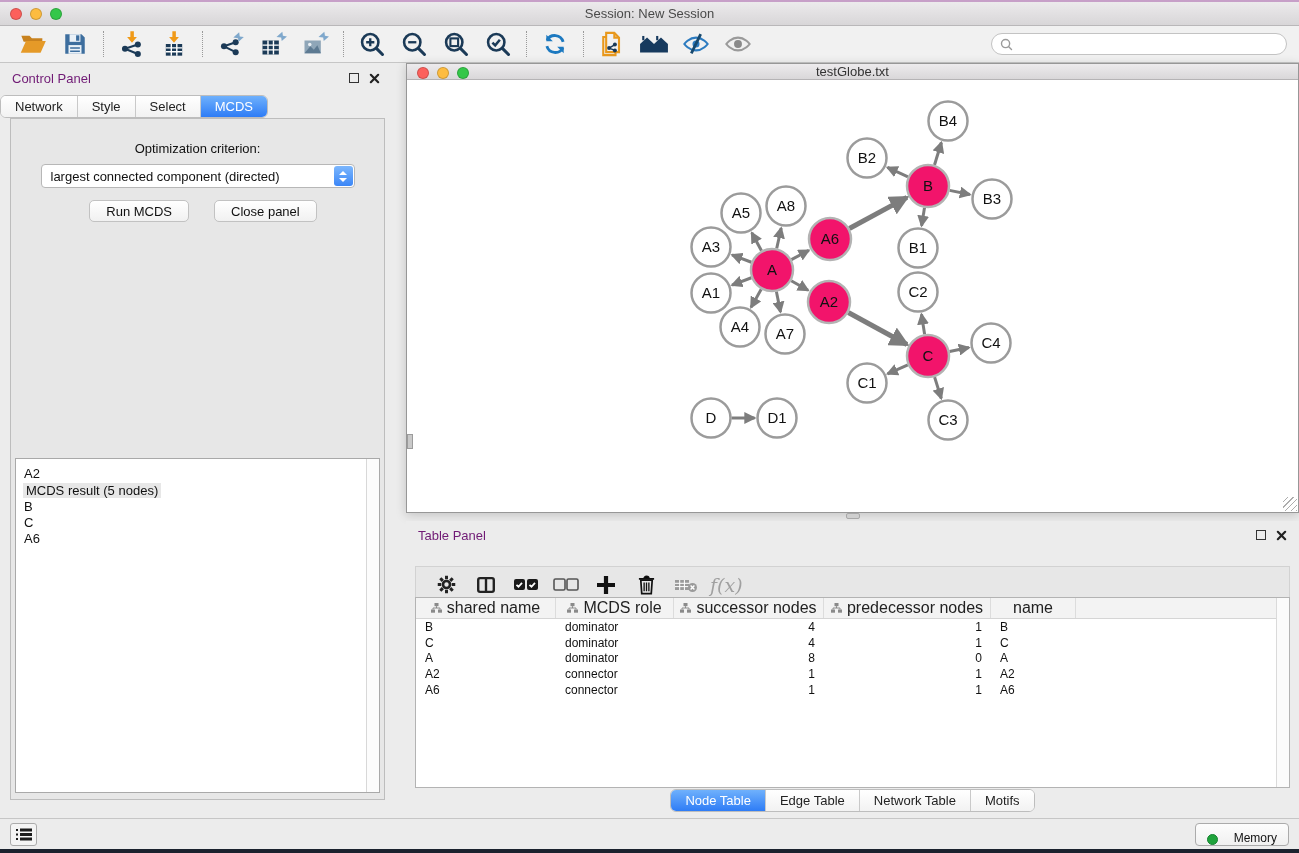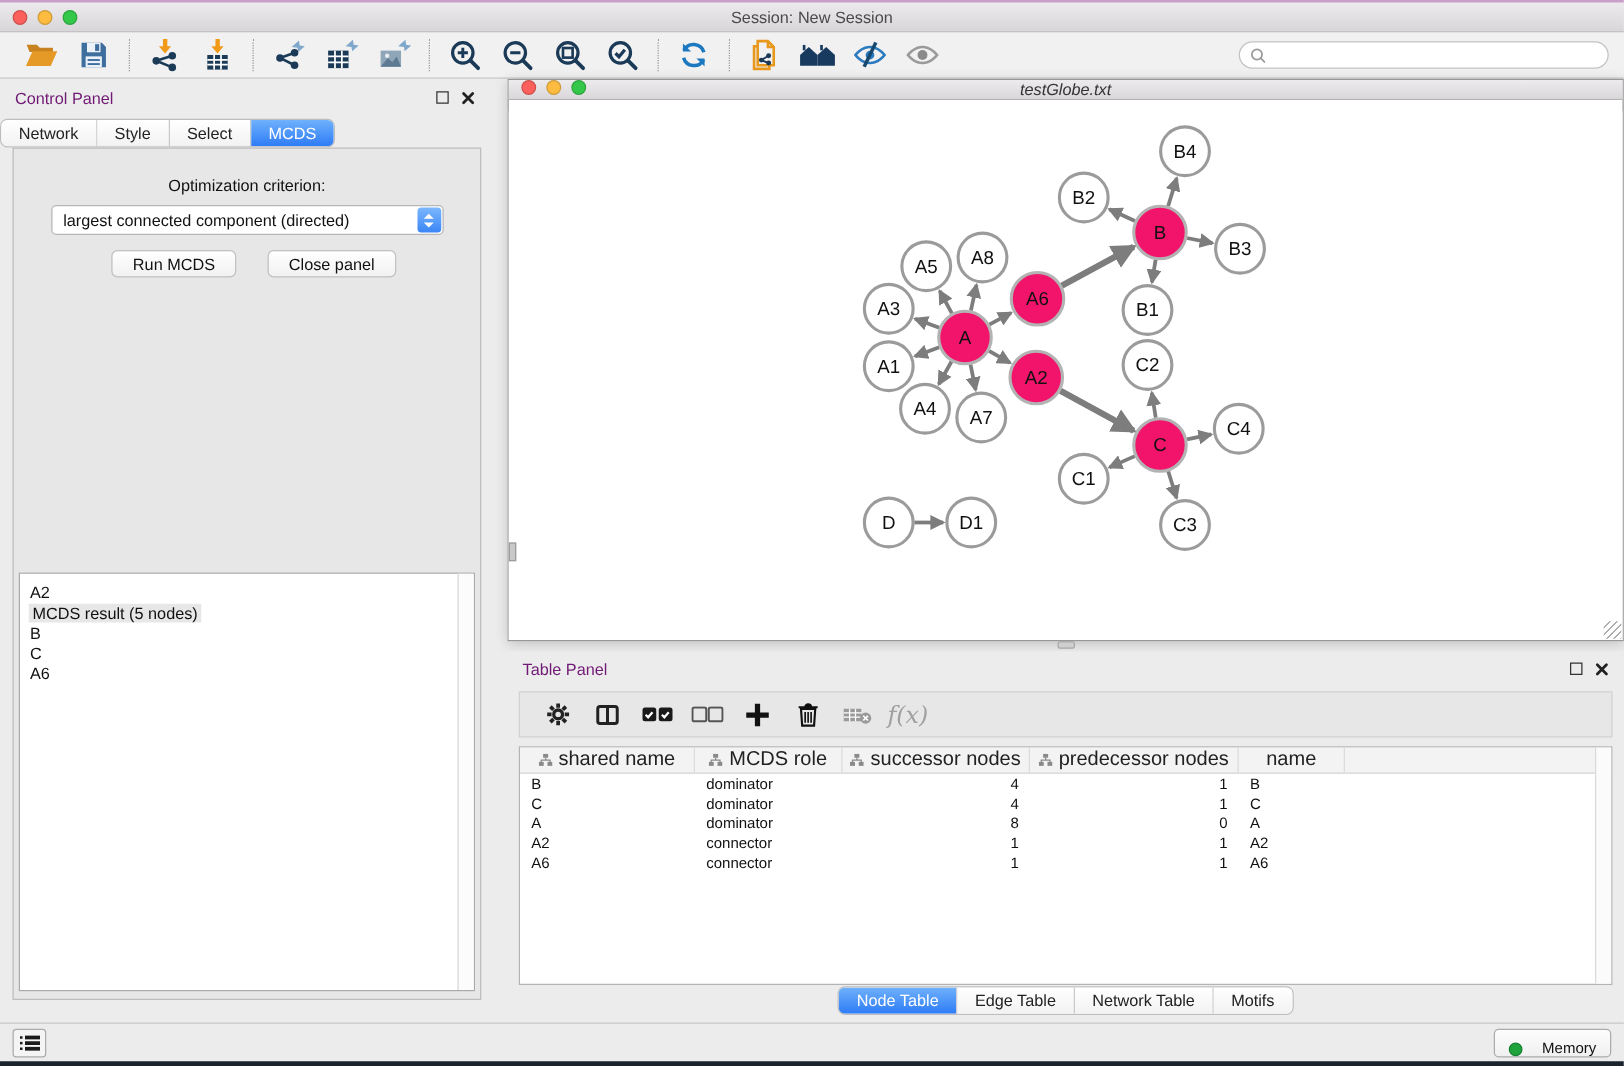--- a/index.html
+++ b/index.html
@@ -52,32 +52,32 @@
     border:1px solid #C2C2C2; border-radius:5px; display:flex; align-items:center;margin-left:11px; }
   .result-box { position:absolute; left:4px; right:4px; top:339px; bottom:6px; background:#fff; border:1px solid #A9A9A9; }
   .result-label { position:absolute; top:-8px; left:7px; background:#E7E7E7; padding:0 3px; font-size:13px; color:#111;margin-top:32px; }
   .result-list { list-style:none; padding:7px 8px; font-size:13px; color:#111; line-height:16.3px; }
   .result-scroll { position:absolute; top:0; right:0; bottom:0; width:13px; border-left:1px solid #D8D8D8; background:#FCFCFC; }
 
   
   .net-window { position:absolute; left:406px; top:63px; width:893px; height:450px;
     border:1px solid #979797; background:#fff; box-shadow:0 2px 10px rgba(0,0,0,.18); }
   .net-titlebar { height:16px; background:linear-gradient(#EDEBED,#D9D7D9); border-bottom:1px solid #B5B3B5;
-    display:flex; align-items:flex-start; position:relative;font-style:italic; }
+    display:flex; align-items:flex-end; position:relative; }
   .net-titlebar .title { position:absolute; left:0; right:0; text-align:center; font-size:13px; color:#333; }
   .net-canvas { position:absolute; top:25px; left:0; right:0; bottom:0; background:#fff; overflow:hidden; }
   .net-canvas svg { position:absolute; inset:0; }
   .left-grip { position:absolute; left:0; top:370px; width:6px; height:15px; background:#C9C9C9; border:1px solid #9c9c9c; }
   .corner-grip { position:absolute; right:1px; bottom:1px; width:14px; height:14px;
     background:repeating-linear-gradient(135deg, transparent 0 3px, #ADADAD 3px 4px); }
   .bottom-grip { position:absolute; left:846px; top:513px; width:14px; height:6px; background:#CFCFCF; border:1px solid #A8A8A8; border-radius:2px; }
 
   
   .table-panel { position:absolute; left:406px; top:521px; width:893px; height:292px; background:#ECECEC; }
-  .tp-toolbar { position:absolute; left:9px; right:9px; top:32px; height:37px; background:#E7E7E7;
+  .tp-toolbar { position:absolute; left:9px; right:9px; top:45px; height:37px; background:#E7E7E7;
     border:1px solid #D2D2D2; display:flex; align-items:center; padding:0 10px; gap:0; }
   .tp-btn { width:40px; height:30px; display:flex; align-items:center; justify-content:center; }
   .fx-label { font-size:19px; font-family:"DejaVu Serif", serif; font-style:italic; color:#A0A0A0; margin-left:4px; }
   .data-table { position:absolute; left:9px; right:9px; top:76px; height:191px; background:#fff; border:1px solid #B3B3B3; overflow:hidden; }
   .thead { display:flex; height:21px; background:#F3F3F3; border-bottom:1px solid #D5D5D5; }
   .th { display:flex; align-items:center; justify-content:center; gap:5px; font-size:16px; color:#222;
     border-right:1px solid #DCDCDC; }
   .th:last-child { border-right:none; }
   .tr { display:flex; height:15.8px; align-items:center; }
   .td { font-size:12px; color:#111; padding:0 9px; white-space:nowrap; }

